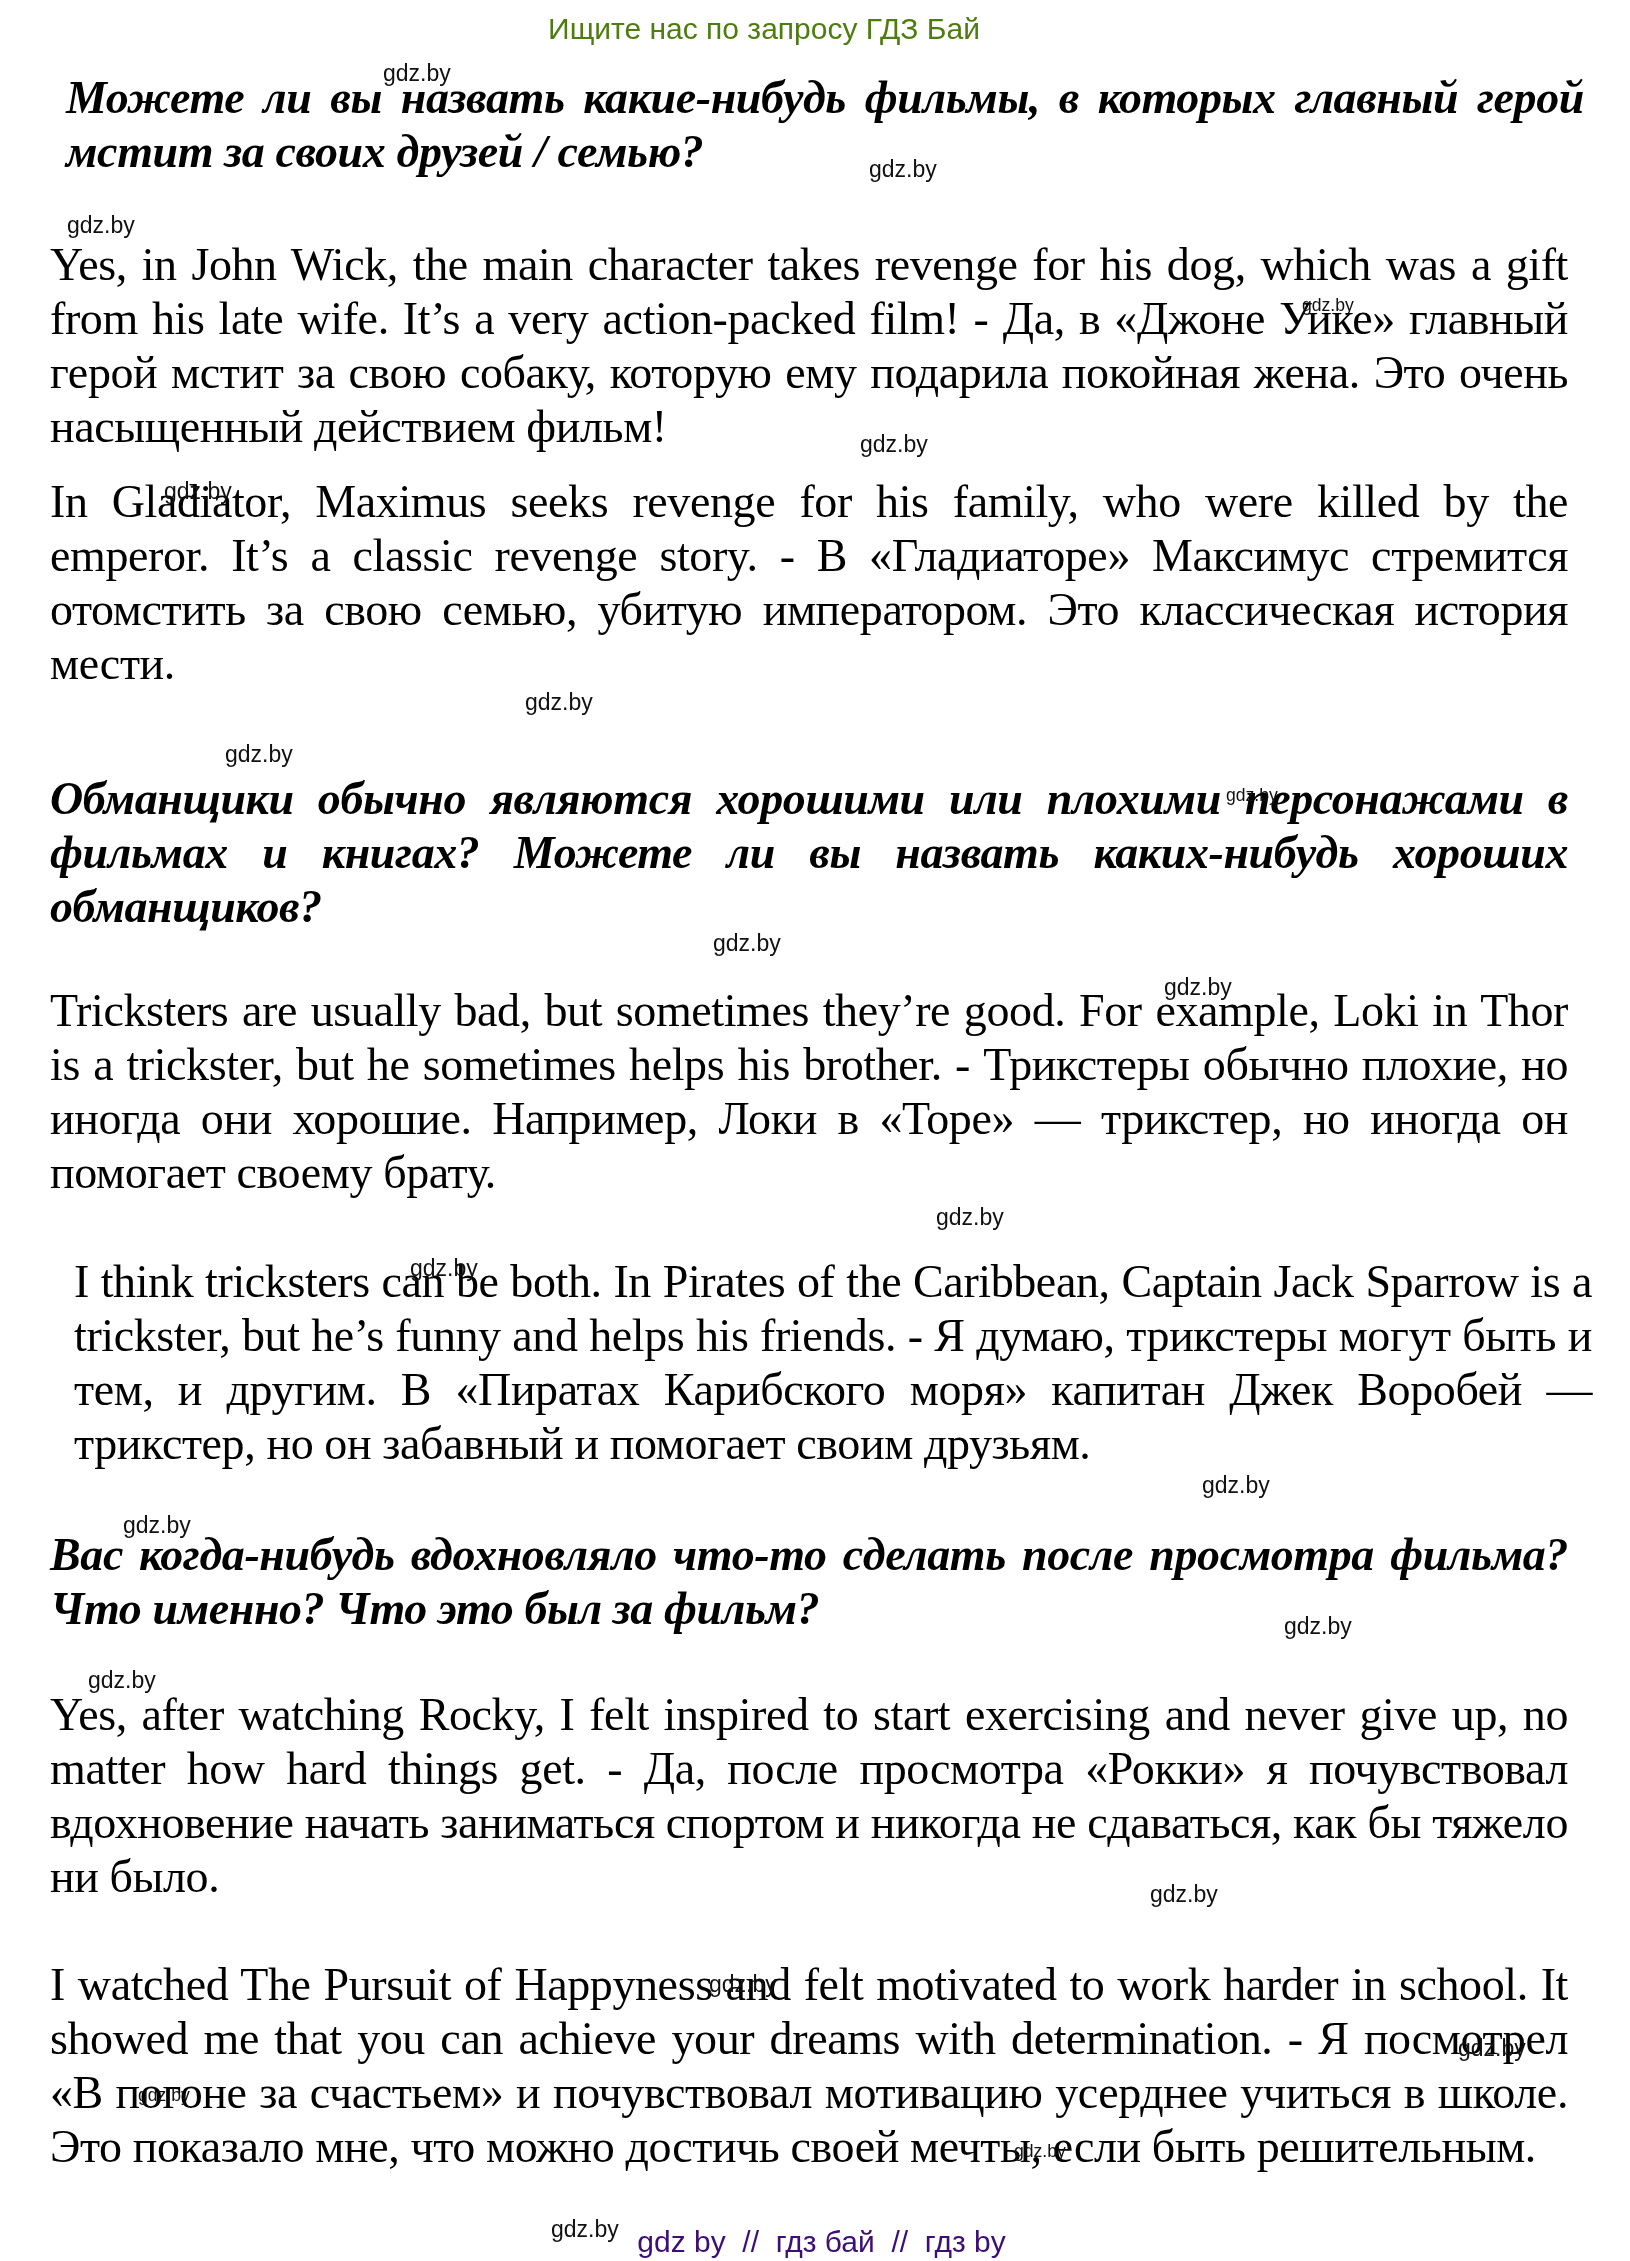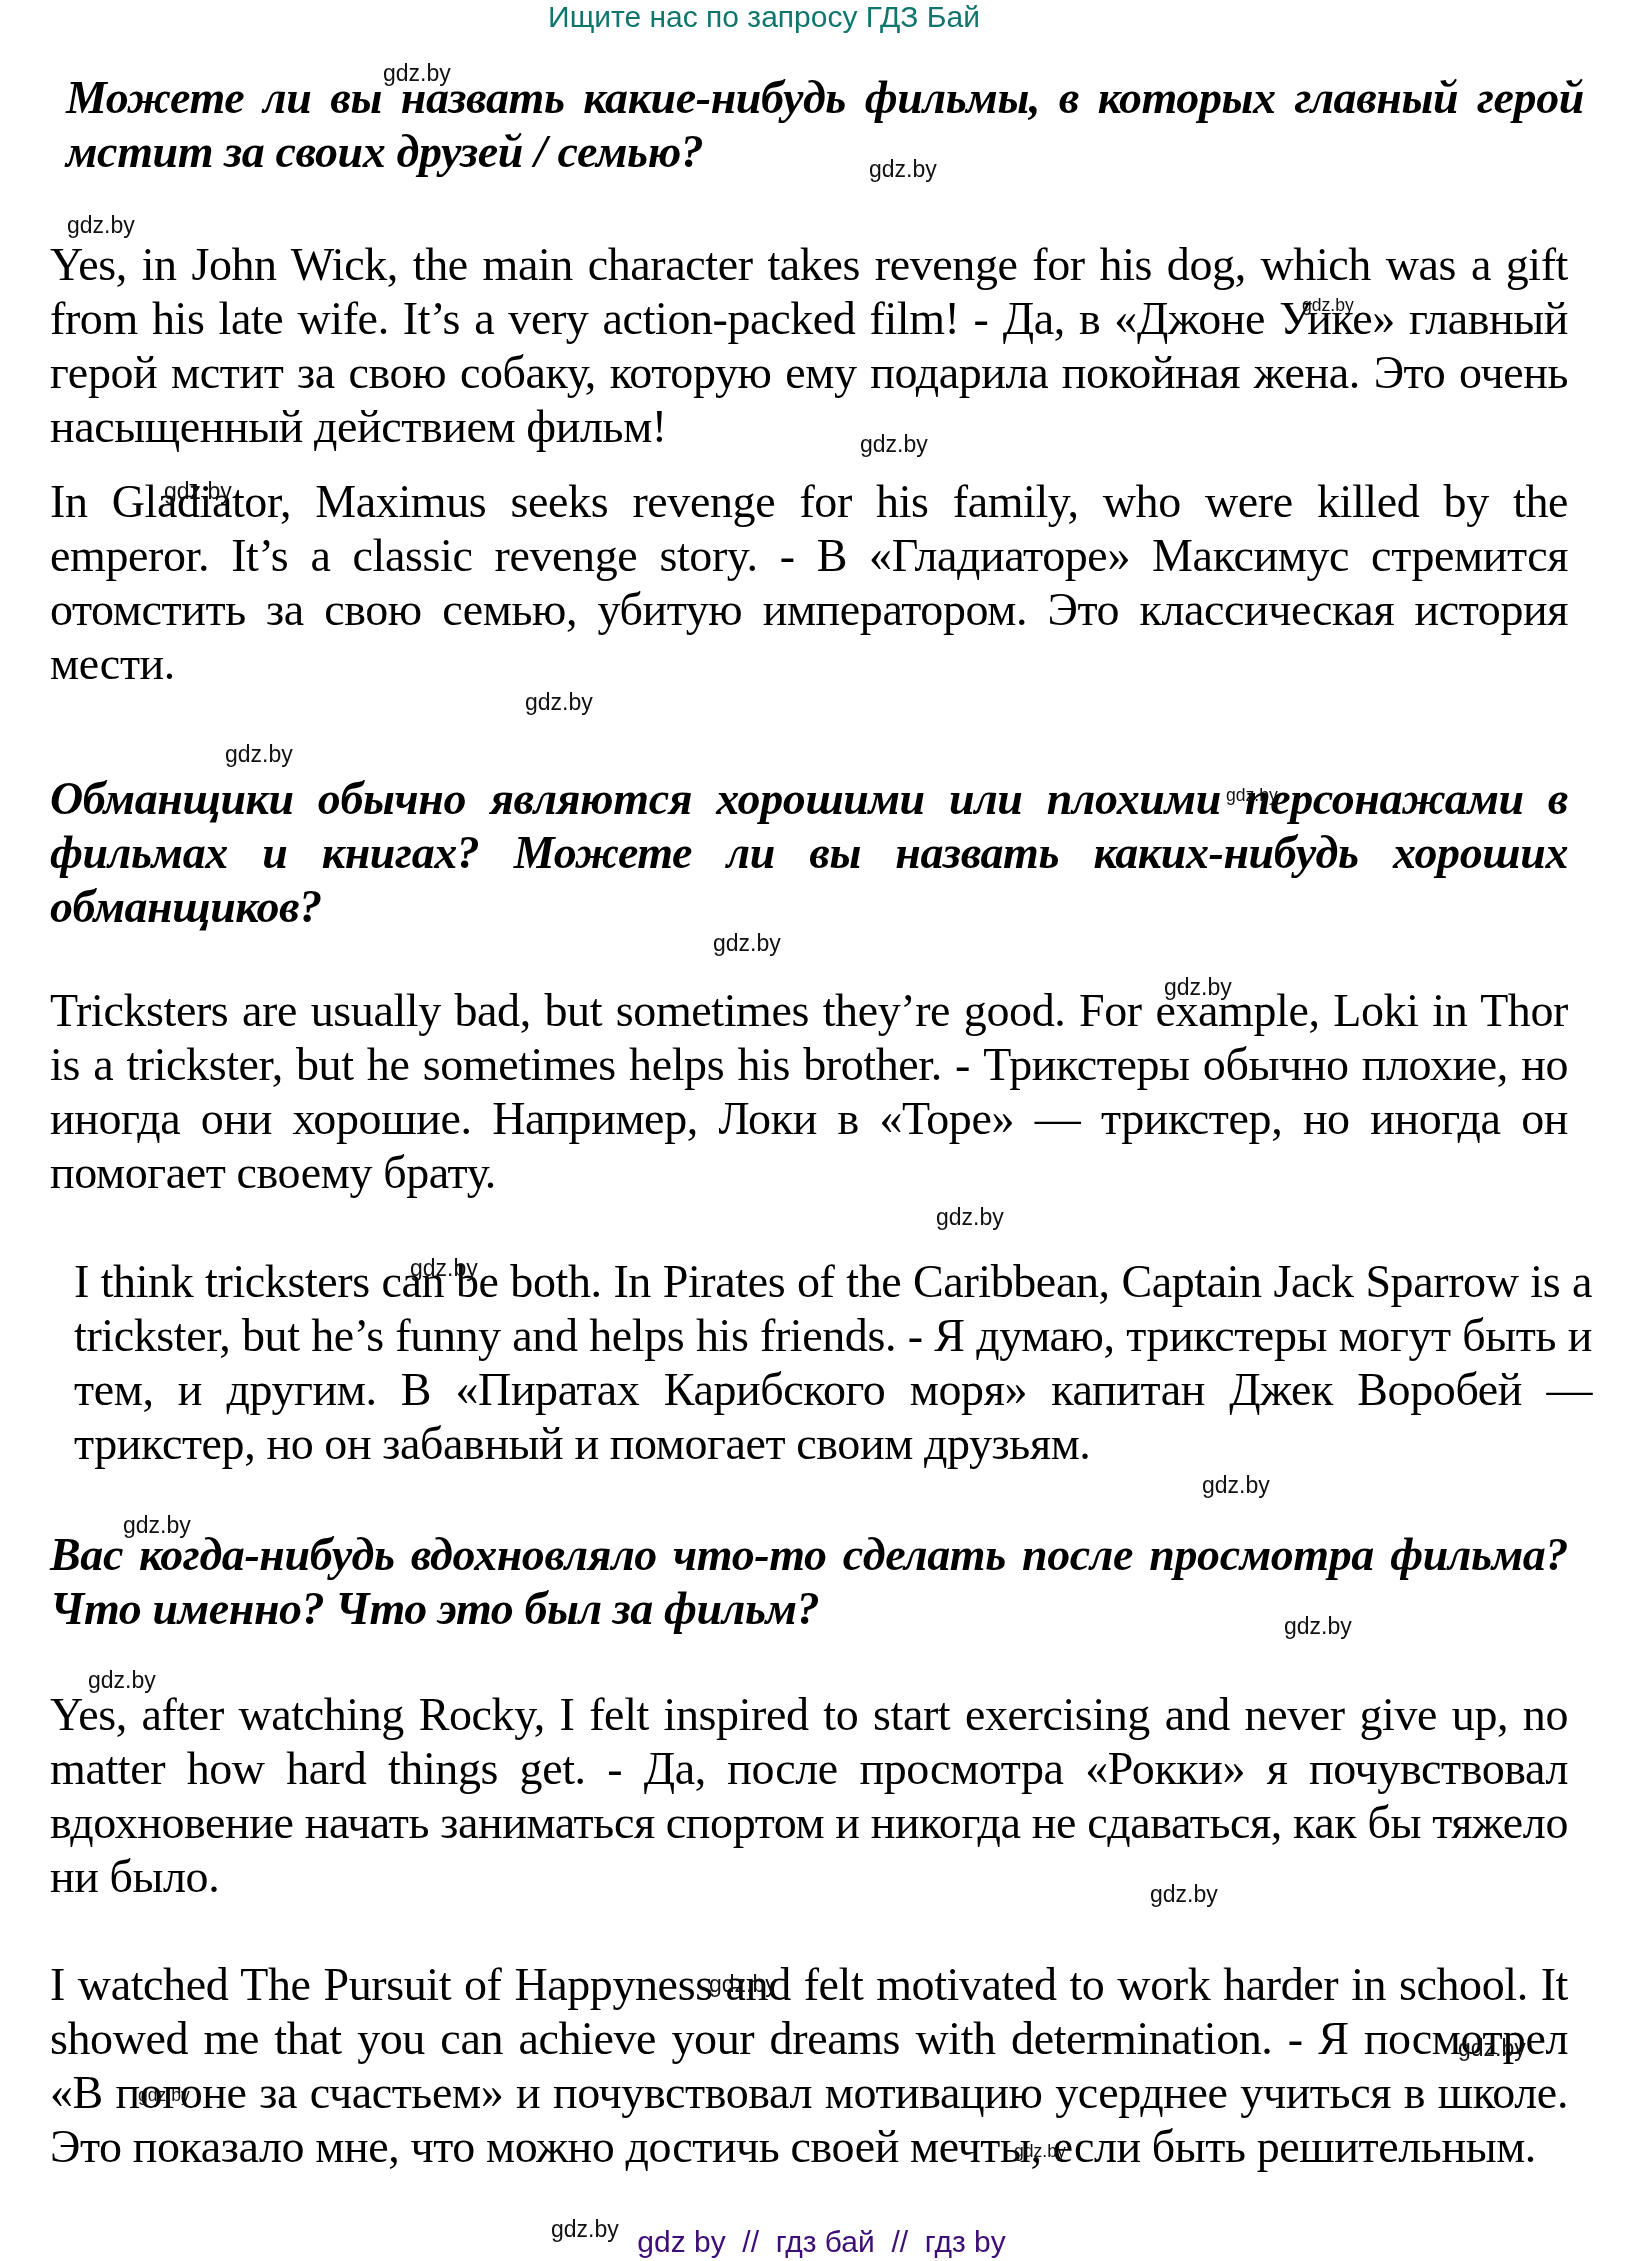--- a/index.html
+++ b/index.html
@@ -1,20 +1,20 @@
 <!DOCTYPE html>
 <html style="font-size:13px"><head>
   <meta charset="utf-8">
   <style>
     html, body { margin: 0; padding: 0; background: #ffffff; }
     body { width: 1631px; height: 2261px; position: relative; overflow: hidden; }
     .banner {
-      position: absolute; top: 0; left: 0; width: 1528px; text-align: center;
+      position: absolute; top: 12px; left: 0; width: 1528px; text-align: center;
       font-family: "Liberation Sans", sans-serif; font-size: 30px; line-height: 34px;
-      color: #0f766e;
+      color: #4d7c0f;
     }
     .footer {
       position: absolute; top: 2224px; left: 0; width: 1631px; text-align: center;
       font-family: "Liberation Sans", sans-serif; font-size: 30px; line-height: 35px;
       color: #3d0e76; white-space: pre; padding-left: 6px;
     }
     .block {
       position: absolute; left: 50px; width: 1518px;
       font-family: "Liberation Serif", serif; color: #000;
       font-size: 46px; line-height: 54px; text-align: justify;

